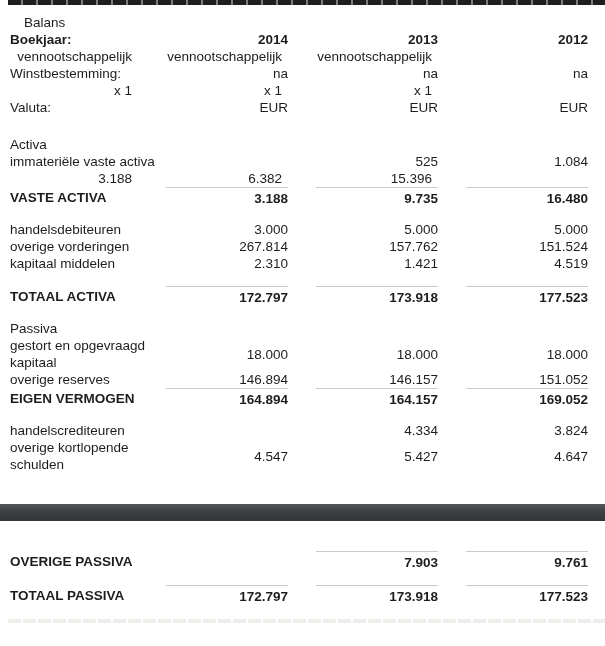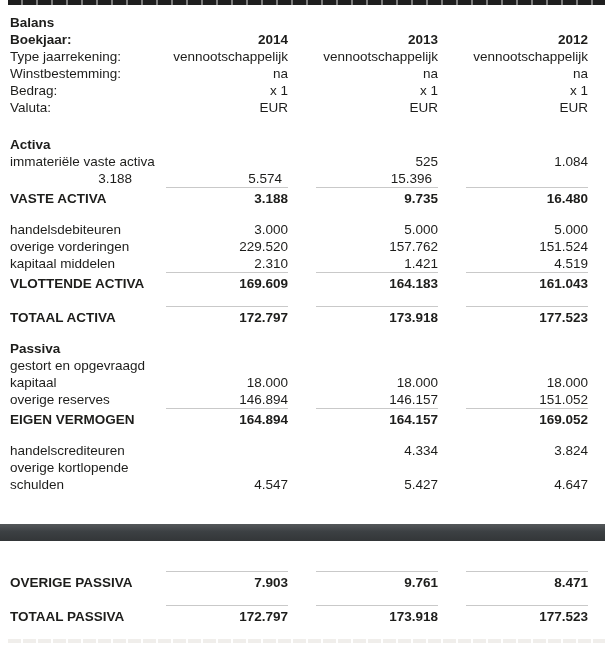--- a/index.html
+++ b/index.html
@@ -9,27 +9,27 @@
     font-family:"Liberation Sans", sans-serif;
     font-size:13.5px; line-height:17px;
     color:#1d1d1b;
     -webkit-font-smoothing:antialiased;
   }
   .topbar {
     height:5px; margin-left:8px;
     background:repeating-linear-gradient(90deg,#1e1e1e 0 13px,#7d7d7d 13px 15px);
   }
   .content { padding:0 17px 0 10px; }
-  .title { font-weight:bold; margin-top:9px; }
-  .row { display:flex; align-items:flex-end; }
+  .title { font-weight:normal; margin-top:9px;margin-left:14px; }
+  .row { display:flex; align-items:center; }
   .row .label { flex:1 1 auto; padding-right:6px; }
   .row .val { width:122px; flex:0 0 122px; text-align:right; white-space:nowrap; }
   .row .val + .val { margin-left:28px; }
   .bold, .bold .label, .bold .val { font-weight:bold; }
-  .section .label { font-weight:bold; }
+  .section .label { font-weight:normal; }
   .topline .val { border-top:1px solid #c9c9c9; padding-top:2px; }
   .sp14 { height:14px; }
   .sp20 { height:20px; }
   .divider {
     height:17px; margin-top:31px;
     background:linear-gradient(180deg,#54585a 0%,#3c4043 45%,#333638 100%);
   }
   .after-divider { margin-top:30px; }
   .bottombar {
     height:4px; margin:14px 0 0 8px;
@@ -45,33 +45,31 @@
 
   <div class="title">Balans</div>
 
   <div class="row bold">
     <span class="label">Boekjaar:</span>
     <span class="val">2014</span>
     <span class="val">2013</span>
     <span class="val">2012</span>
   </div>
   <div class="row">
-    <span class="label">Type jaarrekening:</span>
     <span class="val">vennootschappelijk</span>
     <span class="val">vennootschappelijk</span>
     <span class="val">vennootschappelijk</span>
   </div>
   <div class="row">
     <span class="label">Winstbestemming:</span>
     <span class="val">na</span>
     <span class="val">na</span>
     <span class="val">na</span>
   </div>
   <div class="row">
-    <span class="label">Bedrag:</span>
     <span class="val">x 1</span>
     <span class="val">x 1</span>
     <span class="val">x 1</span>
   </div>
   <div class="row">
     <span class="label">Valuta:</span>
     <span class="val">EUR</span>
     <span class="val">EUR</span>
     <span class="val">EUR</span>
   </div>
@@ -82,55 +80,49 @@
     <span class="label">Activa</span>
   </div>
   <div class="row">
     <span class="label">immateriële vaste activa</span>
     <span class="val"></span>
     <span class="val">525</span>
     <span class="val">1.084</span>
   </div>
   <div class="row">
     <span class="val">3.188</span>
-    <span class="val">5.574</span>
+    <span class="val">6.382</span>
     <span class="val">15.396</span>
   </div>
   <div class="row bold topline">
     <span class="label">VASTE ACTIVA</span>
     <span class="val">3.188</span>
     <span class="val">9.735</span>
     <span class="val">16.480</span>
   </div>
 
   <div class="sp14"></div>
 
   <div class="row">
     <span class="label">handelsdebiteuren</span>
     <span class="val">3.000</span>
     <span class="val">5.000</span>
     <span class="val">5.000</span>
   </div>
   <div class="row">
     <span class="label">overige vorderingen</span>
-    <span class="val">229.520</span>
+    <span class="val">267.814</span>
     <span class="val">157.762</span>
     <span class="val">151.524</span>
   </div>
   <div class="row">
     <span class="label">kapitaal middelen</span>
     <span class="val">2.310</span>
     <span class="val">1.421</span>
     <span class="val">4.519</span>
-  </div>
-  <div class="row bold topline">
-    <span class="label">VLOTTENDE ACTIVA</span>
-    <span class="val">169.609</span>
-    <span class="val">164.183</span>
-    <span class="val">161.043</span>
   </div>
 
   <div class="sp14"></div>
 
   <div class="row bold topline">
     <span class="label">TOTAAL ACTIVA</span>
     <span class="val">172.797</span>
     <span class="val">173.918</span>
     <span class="val">177.523</span>
   </div>
@@ -175,21 +167,20 @@
 
 </div>
 
 <div class="divider"></div>
 
 <div class="content after-divider">
   <div class="row bold topline">
     <span class="label">OVERIGE PASSIVA</span>
     <span class="val">7.903</span>
     <span class="val">9.761</span>
-    <span class="val">8.471</span>
   </div>
 
   <div class="sp14"></div>
 
   <div class="row bold topline">
     <span class="label">TOTAAL PASSIVA</span>
     <span class="val">172.797</span>
     <span class="val">173.918</span>
     <span class="val">177.523</span>
   </div>

